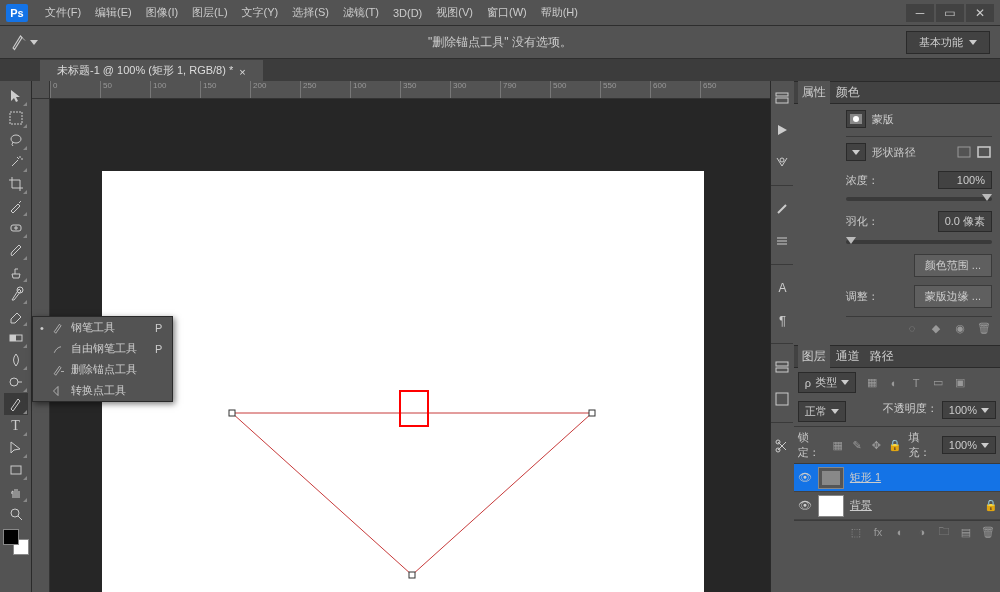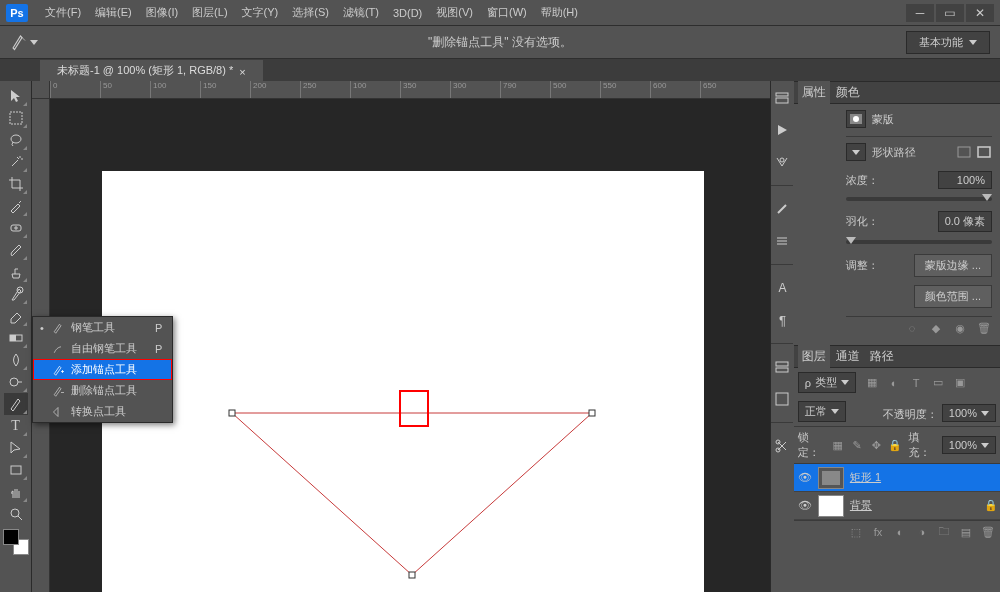--- a/index.html
+++ b/index.html
@@ -77,21 +77,21 @@
 .prop-slider { width: 100%; height: 4px; background: #3a3a3a; border-radius: 2px; position: relative; margin-bottom: 10px; }
 .prop-slider-thumb { position: absolute; left: 0; top: -3px; width: 0; height: 0; border-left: 5px solid transparent; border-right: 5px solid transparent; border-top: 7px solid #bbb; }
 .prop-btn { background: #5f5f5f; border: 1px solid #3a3a3a; padding: 3px 10px; font-size: 11px; cursor: pointer; margin-left: auto; }
 .prop-icons-row { display: flex; gap: 8px; justify-content: flex-end; padding: 4px 0; border-top: 1px solid #3a3a3a; margin-top: 6px; }
 .mini-icon { width: 16px; height: 14px; display: flex; align-items: center; justify-content: center; color: #999; cursor: pointer; }
 
 
 .layers-header { display: flex; align-items: center; gap: 4px; padding: 4px; }
 .layer-type { background: #424242; border: 1px solid #2a2a2a; padding: 2px 6px; display: flex; align-items: center; gap: 4px; }
 .layer-filter-icons { display: flex; gap: 6px; margin-left: 4px; }
-.layers-controls { display: flex; align-items: flex-end; gap: 4px; padding: 4px; }
+.layers-controls { display: flex; align-items: flex-start; gap: 4px; padding: 4px; }
 .dd { background: #424242; border: 1px solid #2a2a2a; padding: 2px 6px; display: flex; align-items: center; gap: 4px; }
 .lock-row { display: flex; align-items: center; gap: 6px; padding: 3px 4px; border-top: 1px solid #3a3a3a; border-bottom: 1px solid #3a3a3a; }
 .layer-list { }
 .layer-item { display: flex; align-items: center; height: 28px; padding: 0 4px; gap: 6px; border-bottom: 1px solid #424242; }
 .layer-item.selected { background: #1473e6; }
 .eye { width: 14px; text-align: center; }
 .thumb { width: 26px; height: 22px; background: #fff; border: 1px solid #888; position: relative; }
 .thumb.shape { background: #555; }
 .thumb.shape::after { content: ''; position: absolute; inset: 3px; background: #888; }
 .layer-name { flex: 1; text-decoration: underline; }
@@ -291,30 +291,20 @@
     <div class="flyout-item">
       <span class="flyout-dot"></span>
       <span class="flyout-icon">
           <svg width="12" height="12" viewBox="0 0 16 16">
             <path d="M3 13 Q6 6 12 5" fill="none" stroke="#ccc"></path>
           </svg>
         </span>
       <span>自由钢笔工具</span>
       <span class="flyout-key">P</span>
     </div>
-    <div class="flyout-item selected redbox">
-      <span class="flyout-dot"></span>
-      <span class="flyout-icon">
-          <svg width="12" height="12" viewBox="0 0 16 16">
-            <path d="M3 13 L10 3 L12 5 L5 15 Z" fill="none" stroke="#fff"></path>
-            <path d="M12 10 L16 10 M14 8 L14 12" stroke="#fff"></path>
-          </svg>
-        </span>
-      <span>添加锚点工具</span>
-    </div>
     <div class="flyout-item">
       <span class="flyout-dot"></span>
       <span class="flyout-icon">
           <svg width="12" height="12" viewBox="0 0 16 16">
             <path d="M3 13 L10 3 L12 5 L5 15 Z" fill="none" stroke="#ccc"></path>
             <path d="M12 10 L16 10" stroke="#ccc"></path>
           </svg>
         </span>
       <span>删除锚点工具</span>
     </div>
@@ -461,26 +451,26 @@
               <div class="prop-slider-thumb" style="left:calc(100% - 10px)"></div>
             </div>
           <div class="prop-row">
             <span>羽化：</span>
             <div class="prop-field">0.0 像素</div>
           </div>
           <div class="prop-slider">
               <div class="prop-slider-thumb"></div>
             </div>
           <div class="prop-row">
+            <span></span>
+            <div class="prop-btn">颜色范围 ...</div>
+          </div>
+          <div class="prop-row">
             <span>调整：</span>
             <div class="prop-btn">蒙版边缘 ...</div>
-          </div>
-          <div class="prop-row">
-            <span></span>
-            <div class="prop-btn">颜色范围 ...</div>
           </div>
           <div class="prop-icons-row">
             <div class="mini-icon">◌</div>
             <div class="mini-icon">◆</div>
             <div class="mini-icon">◉</div>
             <div class="mini-icon">🗑</div>
           </div>
         </div>
       </div>
 

